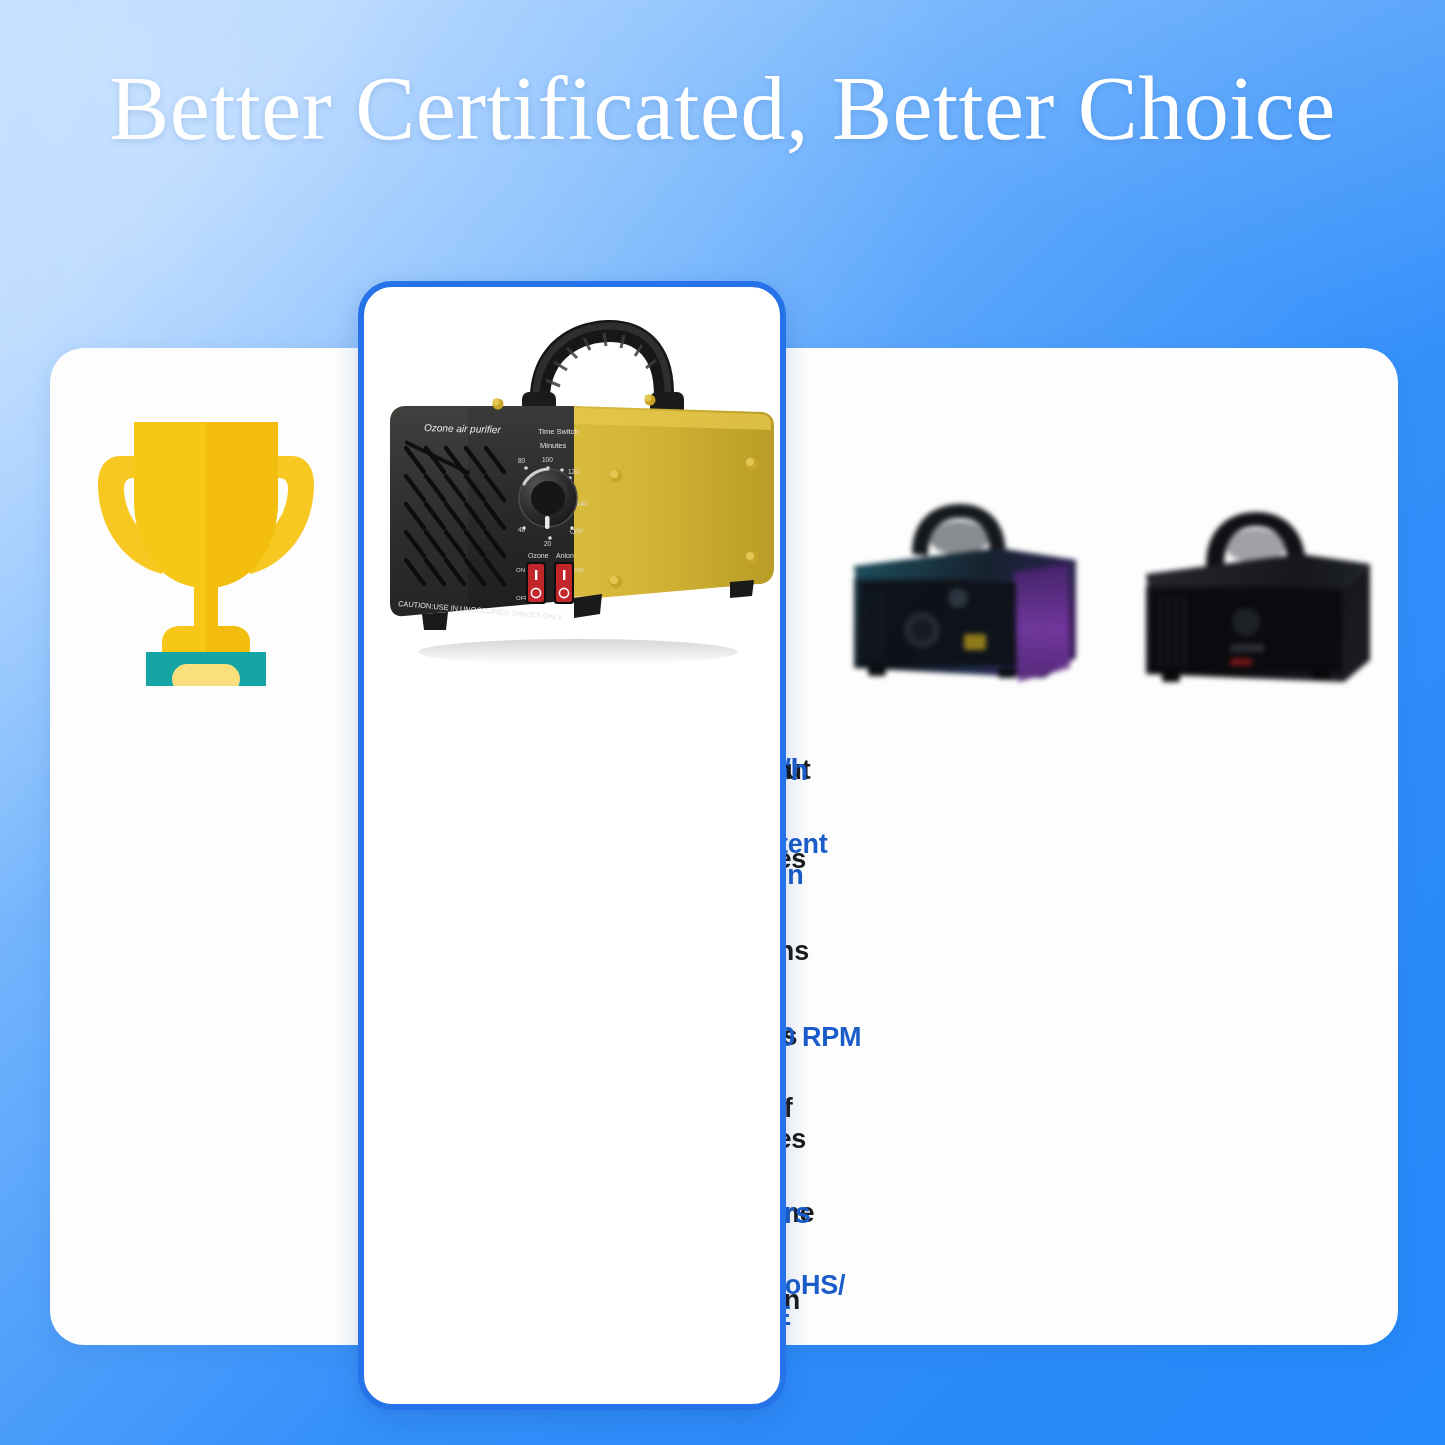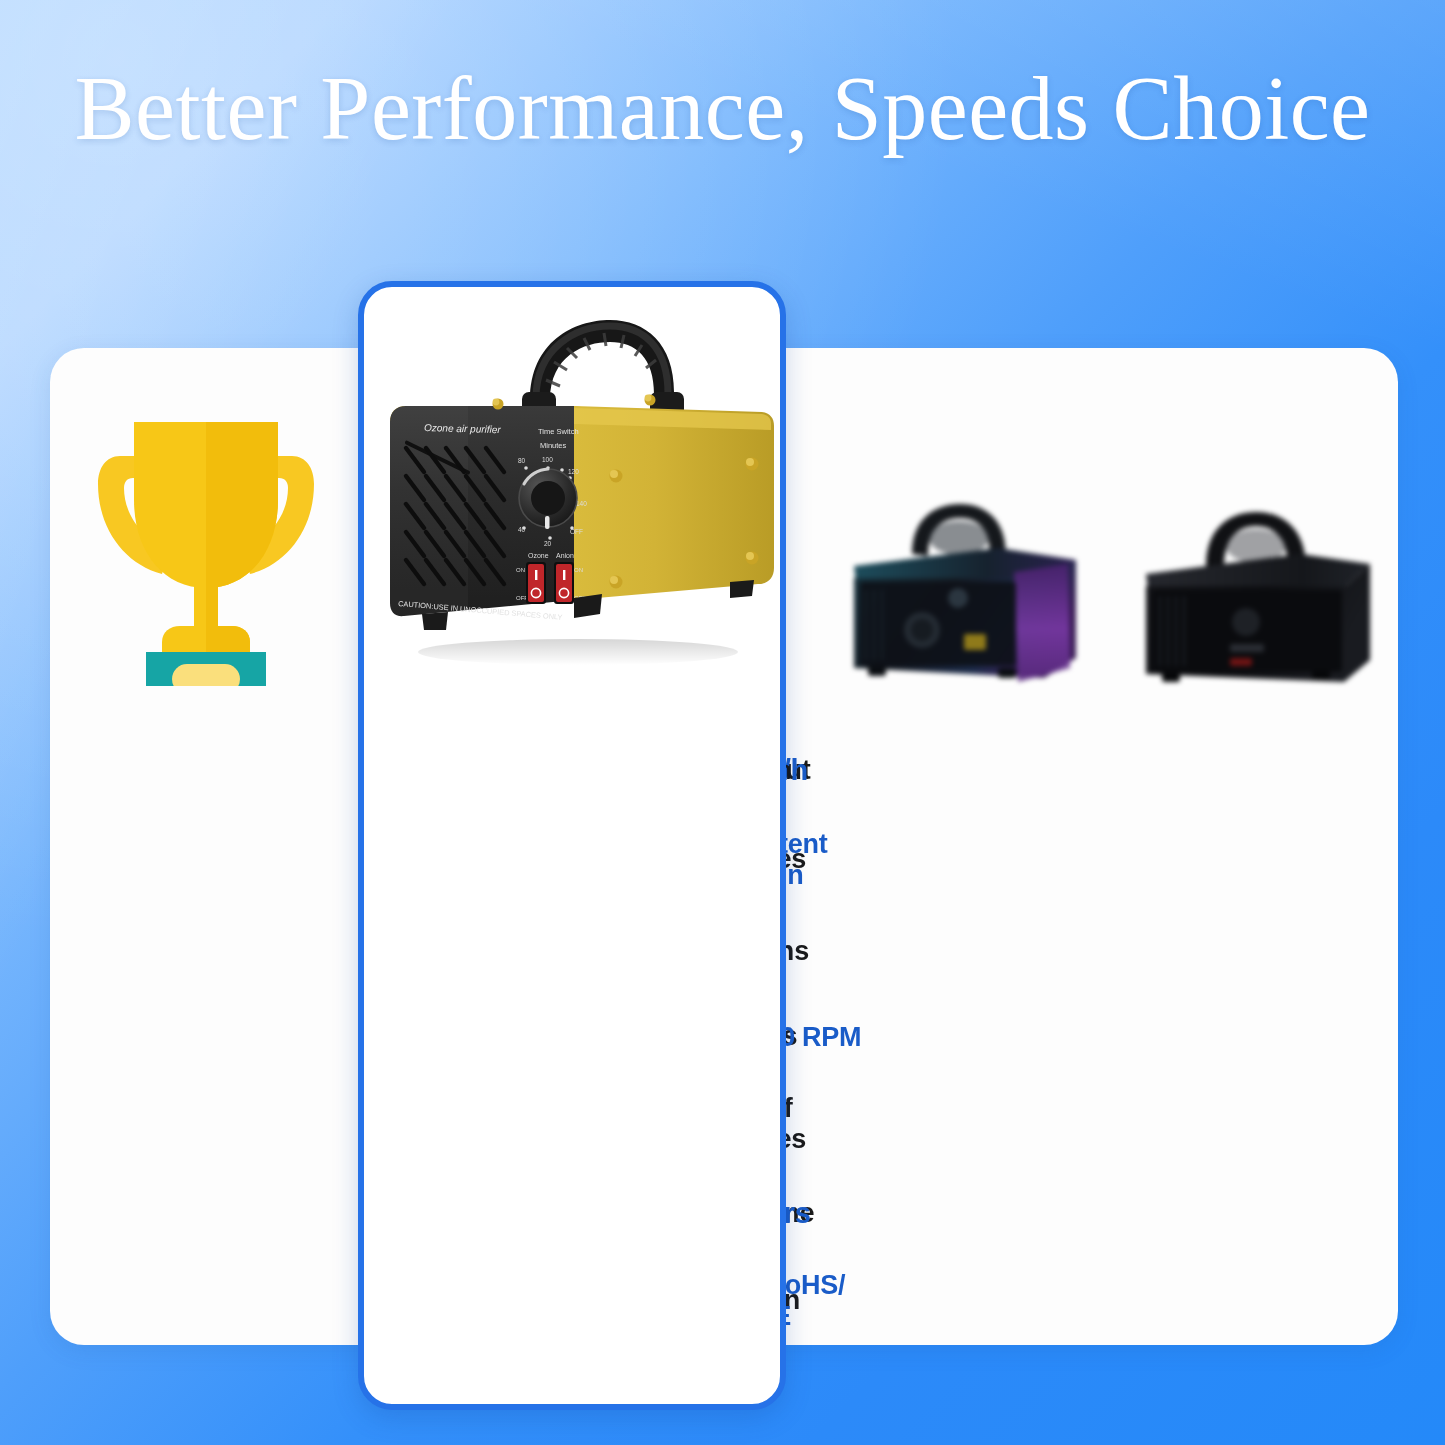--- a/index.html
+++ b/index.html
@@ -135,21 +135,21 @@
     filter:blur(2.6px);
   }
   #comp-img-1 { left:838px; top:482px; width:252px; height:220px; }
   #comp-img-2 { left:1134px; top:492px; width:246px; height:208px; }
 </style>
 </head>
 <body>
 
 <div class="bg-sheen"></div>
 
-<div class="title">Better Performance, Speeds Choice</div>
+<div class="title">Better Certificated, Better Choice</div>
 
 <div class="panel"></div>
 
 <div class="trophy-wrap">
   <svg viewBox="0 0 244 290" width="244" height="290">
 
     <path d="M62 32 L62 60 L36 60 C22 60 14 72 14 88 C14 132 40 168 78 178 L86 152 C58 144 40 118 40 92 C40 86 43 82 49 82 L62 82 Z" fill="#f8c822"></path>
 
     <path d="M182 32 L182 60 L208 60 C222 60 230 72 230 88 C230 132 204 168 166 178 L158 152 C186 144 204 118 204 92 C204 86 201 82 195 82 L182 82 Z" fill="#f8c822"></path>
 

